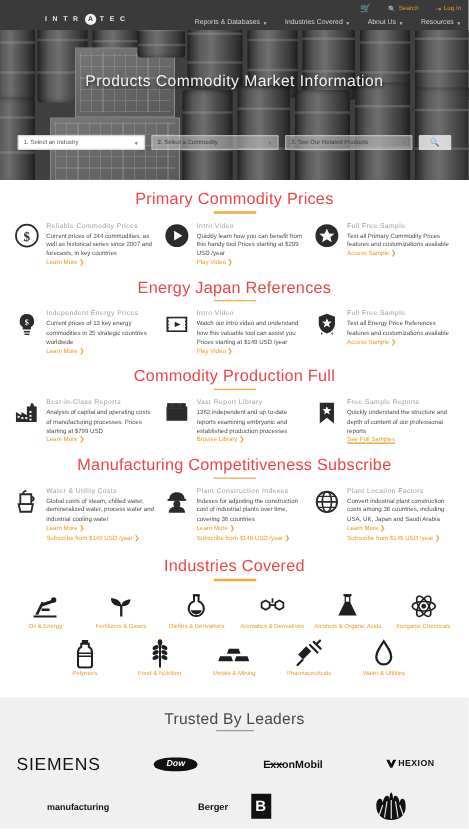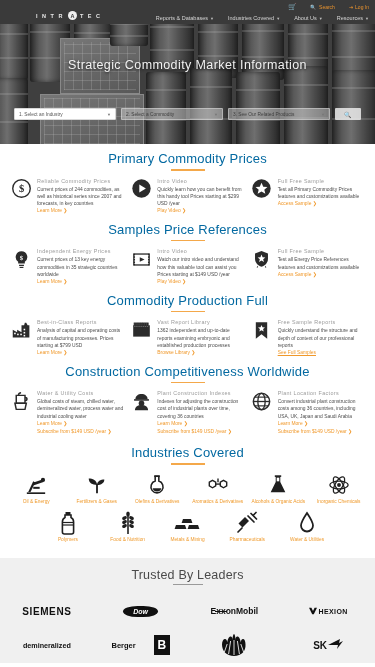--- a/index.html
+++ b/index.html
@@ -83,21 +83,21 @@
   .sel .dc { font-size: 4px; color: #777; }
   .searchbtn {
     width: 26px; height: 12px; background: rgba(235,235,235,.85);
     display: flex; align-items: center; justify-content: center;
     border-radius: 1px; font-size: 6px; color: #444;
   }
 
   
   .section { padding: 7px 10px 0 10px; }
   .sec-title {
-    text-align: center; color: #0369a1; font-size: 13px; font-weight: 400;
+    text-align: center; color: #ef4444; font-size: 13px; font-weight: 400;
     letter-spacing: .2px; padding-bottom: 2px;
   }
   .sec-rule { width: 34px; height: 1.5px; background: #f4a84a; margin: 1px auto 7px auto; }
   .cols { display: flex; gap: 6px; }
   .col { flex: 1; display: flex; gap: 5px; }
   .ic {
     width: 22px; height: 22px; flex: 0 0 22px;
     display: flex; align-items: center; justify-content: center;
     color: #2b2b2b;
   }
@@ -117,21 +117,21 @@
   .ind-row.second { margin-top: 5px; padding: 0 32px; }
 
   
   .trusted { background: #f0f0f0; padding: 10px 0 0 0; margin-top: 8px; height: 105px; }
   .trusted h2 {
     text-align: center; font-size: 12.5px; font-weight: 400; color: #4a4a4a; letter-spacing: .2px;
   }
   .t-rule { width: 30px; height: 1.5px; background: #9a9a9a; margin: 2px auto 9px auto; }
   .logo-row { display: flex; align-items: center; justify-content: space-around; height: 34px; }
   .lg { flex: 1; text-align: center; display:flex; align-items:center; justify-content:center; }
-  .lg-siemens { font-size: 10px; font-weight: 700; letter-spacing: .6px; color: #111; }
+  .lg-siemens { font-size: 14px; font-weight: 400; letter-spacing: .6px; color: #111; }
   .lg-exxon { font-size: 8.5px; font-weight: 700; color: #111; }
   .lg-exxon i { font-style: normal; position: relative; }
   .lg-exxon i::after {
     content:""; position:absolute; left:-1px; right:-1px; top:48%; height:1px; background:#111;
   }
   .lg-hexion { font-size: 7px; font-weight: 700; letter-spacing: .4px; color: #111; display:flex; align-items:center; gap:2px;}
   .lg-lyondell { font-size: 7.2px; font-weight: 700; color: #111; }
   .lg-dow {
     background: #111; color: #fff; font-size: 7px; font-weight: 700; font-style: italic;
     padding: 2px 10px; border-radius: 50%/60%;
@@ -211,21 +211,21 @@
         <div class="crate-grid"></div>
       </div>
     <div class="crate" style="left:40px;top:70px;width:104px;height:54px;">
         <div class="crate-grid"></div>
       </div>
     <div class="drum" style="left:110px;top:-8px;width:38px;height:30px;"></div>
   </div>
   <div class="hero-shade"></div>
 
   <div class="hero-title">
-    <div>Strategic Commodity Market Information</div>
+    <div>Products Commodity Market Information</div>
   </div>
 
   <div class="selectors">
     <div class="sel white">
       <span>1. Select an Industry</span>
       <span class="dc">▼</span>
     </div>
     <div class="sel grey">
       <span>2. Select a Commodity</span>
       <span class="dc">▼</span>
@@ -280,21 +280,21 @@
       <div class="ctext">
         <div class="ctitle">Full Free Sample</div>
         <div class="cbody">Test all Primary Commodity Prices features and customizations available</div>
         <a class="clink"><span>Access Sample</span> ❯</a>
       </div>
     </div>
   </div>
 </div>
 
 <div class="section">
-  <div class="sec-title">Samples Price References</div>
+  <div class="sec-title">Energy Japan References</div>
   <div class="sec-rule"></div>
   <div class="cols">
     <div class="col">
       <div class="ic">
         <svg width="21" height="21" viewBox="0 0 24 24">
             <path d="M12 2.5a6.6 6.6 0 0 0-3.8 12v2.2h7.6v-2.2A6.6 6.6 0 0 0 12 2.5z" fill="#2b2b2b"></path>
             <rect x="9.2" y="18" width="5.6" height="1.4" fill="#2b2b2b"></rect>
             <rect x="9.8" y="20.4" width="4.4" height="1.3" fill="#2b2b2b"></rect>
             <text x="12" y="12.6" font-size="7.5" font-weight="bold" text-anchor="middle" fill="#fff" font-family="Liberation Serif, serif">$</text>
           </svg>
@@ -413,21 +413,21 @@
       <div class="ctext">
         <div class="ctitle">Free Sample Reports</div>
         <div class="cbody">Quickly understand the structure and depth of content of our professional reports</div>
         <a class="clink ul">See Full Samples</a>
       </div>
     </div>
   </div>
 </div>
 
 <div class="section">
-  <div class="sec-title">Construction Competitiveness Worldwide</div>
+  <div class="sec-title">Manufacturing Competitiveness Subscribe</div>
   <div class="sec-rule"></div>
   <div class="cols">
     <div class="col">
       <div class="ic">
         <svg width="21" height="21" viewBox="0 0 24 24">
             <path d="M6 5h10v9H6z" fill="none" stroke="#2b2b2b" stroke-width="1.7"></path>
             <path d="M16 7.5c3 0 3 3.5 0 3.5" fill="none" stroke="#2b2b2b" stroke-width="1.7"></path>
             <path d="M4.5 14h13l-1.5 7h-10z" fill="none" stroke="#2b2b2b" stroke-width="1.7"></path>
             <path d="M8.5 5c0-2 1.5-3 3-3" fill="none" stroke="#2b2b2b" stroke-width="1.7"></path>
           </svg>
@@ -635,42 +635,34 @@
         <svg width="8" height="8" viewBox="0 0 10 10">
             <path d="M0 1h3l2 4 2-4h3L6 9H4z" fill="#111"></path>
           </svg>
         <span>HEXION</span>
       </span>
     </div>
   </div>
 
   <div class="logo-row">
     <div class="lg">
-      <span class="lg-lyondell">demineralized</span>
+      <span class="lg-lyondell">manufacturing</span>
     </div>
     <div class="lg">
       <span class="lg-berger">
         <span class="bt">Berger</span>
           <span class="bb">B</span>
       </span>
     </div>
     <div class="lg">
       <svg width="26" height="24" viewBox="0 0 26 24">
         <path d="M13 23C5.5 23 1 18 1 11.5 1 8 2.5 6 4 6s2 1.6 2.2 3.4C6.6 6.2 8 3.5 9.6 3.5c1.3 0 1.9 1.4 1.8 3.4C11.7 3.4 12.2 1 13 1s1.3 2.4 1.6 5.9c-.1-2 .5-3.4 1.8-3.4 1.6 0 3 2.7 3.4 5.9C20 7.6 20.5 6 22 6s2.5 2 2.5 5.5C25 18 20.5 23 13 23z" fill="#111"></path>
         <g stroke="#f0f0f0" stroke-width="0.9" fill="none">
             <line x1="13" y1="7" x2="13" y2="22"></line>
             <line x1="9.6" y1="8" x2="7.6" y2="21"></line>
             <line x1="16.4" y1="8" x2="18.4" y2="21"></line>
             <line x1="6.2" y1="11" x2="3.4" y2="19"></line>
             <line x1="19.8" y1="11" x2="22.6" y2="19"></line>
           </g>
       </svg>
     </div>
-    <div class="lg">
-      <span class="lg-sk">
-        <span>SK</span>
-        <svg width="16" height="12" viewBox="0 0 16 12">
-            <path d="M1 6 13 0l-1 4 4-2-6 8 1-4z" fill="#111"></path>
-          </svg>
-      </span>
-    </div>
   </div>
 </div>
 
 </body></html>

